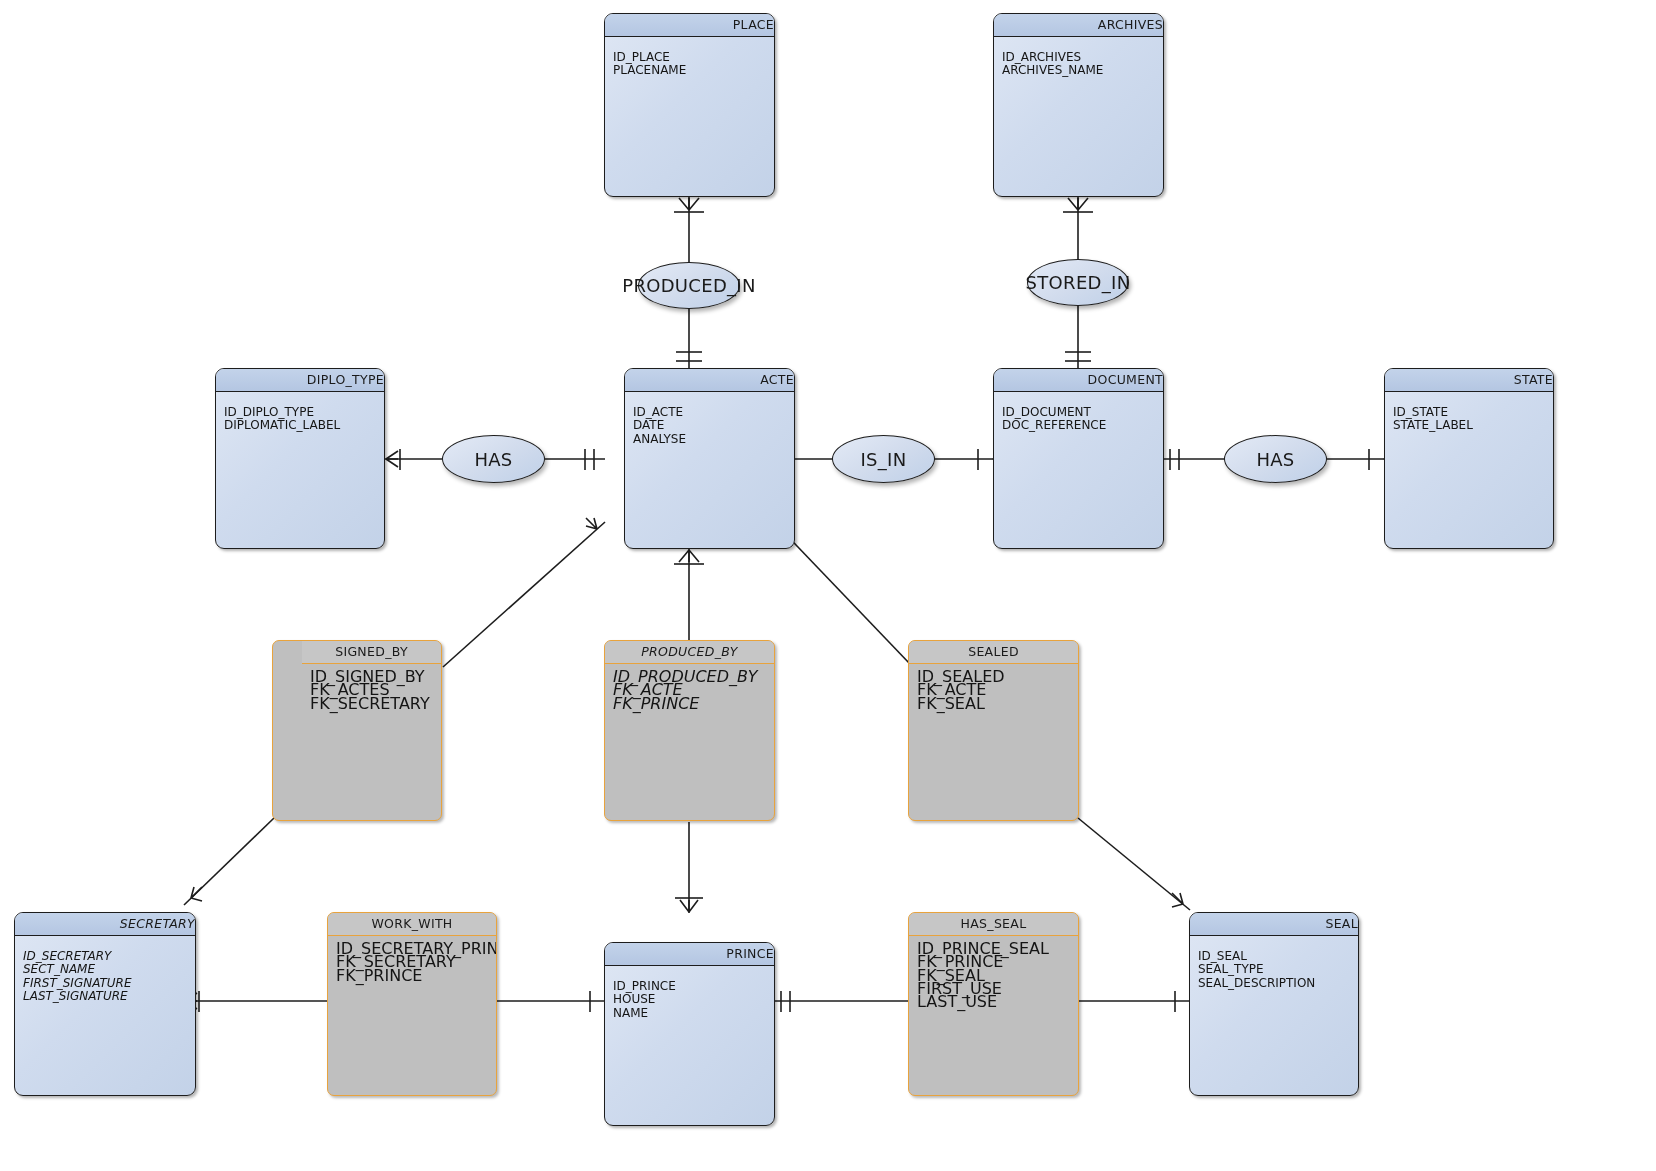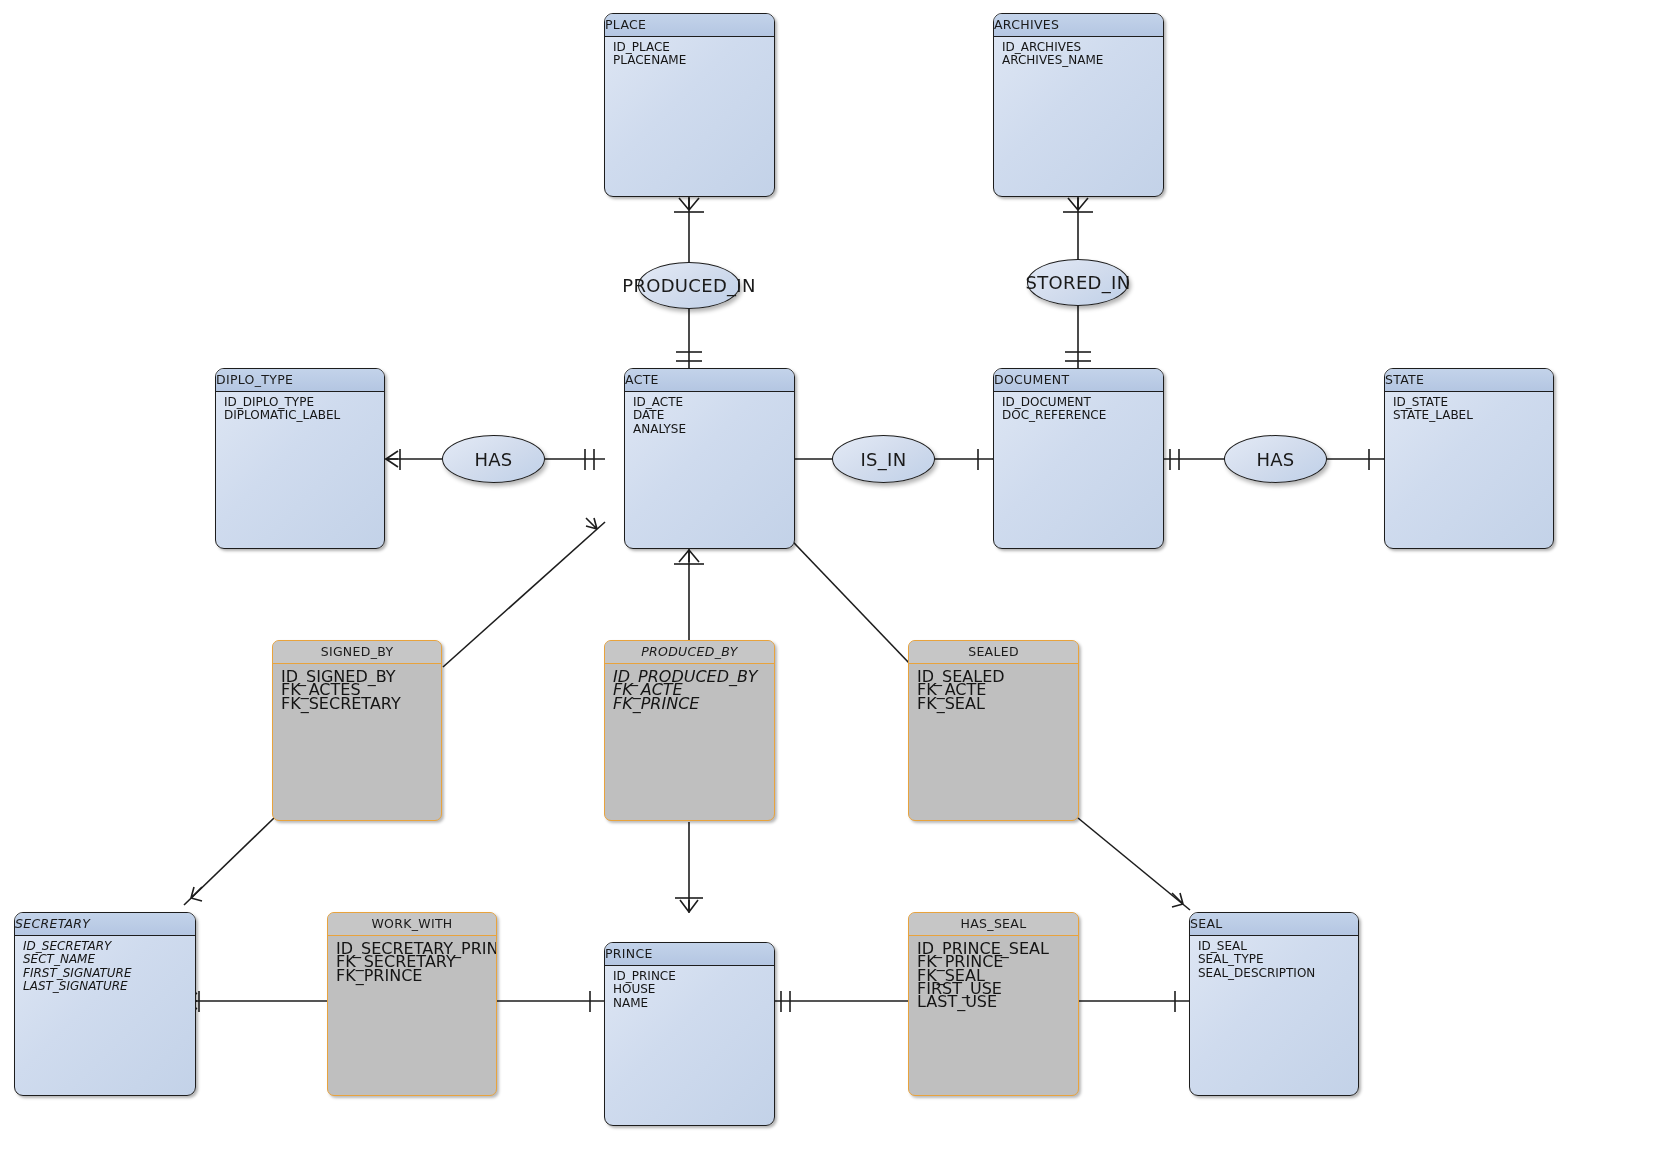--- a/index.html
+++ b/index.html
@@ -6,25 +6,25 @@
   body{width:1656px;height:1171px;position:relative;overflow:hidden;
        font-family:"DejaVu Sans","Liberation Sans",sans-serif;}
   #canvas{position:absolute;left:0;top:0;width:1656px;height:1171px;}
   svg.links{position:absolute;left:0;top:0;width:1656px;height:1171px;pointer-events:none;}
 
   
   .entity{position:absolute;box-sizing:border-box;border:1.4px solid #1d1d1d;
           border-radius:9px;overflow:hidden;
           background:linear-gradient(135deg,#dfe7f4 0%,#cfdbee 45%,#c3d2e8 100%);
           box-shadow:2px 2px 3px rgba(0,0,0,.30);}
-  .entity .hdr{height:22px;line-height:22px;text-align:left;font-size:12.5px;
+  .entity .hdr{height:22px;line-height:22px;text-align:right;font-size:12.5px;
                color:#1a1a1a;letter-spacing:.3px;
                background:linear-gradient(180deg,#c3d3ea 0%,#b4c6e2 100%);
                border-bottom:1.3px solid #1d1d1d;}
-  .entity .body{padding:4px 8px 0 8px;}
+  .entity .body{padding:14px 8px 0 8px;}
   .entity .attr{font-size:12px;line-height:13.3px;color:#151515;white-space:nowrap;}
 
   
   .assoc{position:absolute;box-sizing:border-box;border:1.6px solid #e8a33d;
          border-radius:7px;overflow:hidden;background:#bfbfbf;
          box-shadow:2px 2px 3px rgba(0,0,0,.28);}
   .assoc .hdr{height:22px;line-height:22px;text-align:center;font-size:12.5px;
               color:#1a1a1a;letter-spacing:.3px;background:#c6c6c6;
               border-bottom:1.5px solid #e8a33d;}
   .assoc .body{padding:6px 8px 0 8px;}
@@ -226,21 +226,21 @@
 
   <div class="entity" style="left:1189px;top:912px;width:170px;height:184px;">
     <div class="hdr">SEAL</div>
     <div class="body">
       <div class="attr">ID_SEAL</div>
       <div class="attr">SEAL_TYPE</div>
       <div class="attr">SEAL_DESCRIPTION</div>
     </div>
   </div>
 
-  <div class="assoc" style="left:272px;top:640px;width:170px;height:181px;">
+  <div class="assoc" style="left:272px;top:640px;width:170px;height:181px;padding-left:29px;">
     <div class="hdr">SIGNED_BY</div>
     <div class="body">
       <div class="attr">ID_SIGNED_BY</div>
       <div class="attr">FK_ACTES</div>
       <div class="attr">FK_SECRETARY</div>
     </div>
   </div>
 
   <div class="assoc" style="left:604px;top:640px;width:171px;height:181px;font-style:italic;">
     <div class="hdr">PRODUCED_BY</div>

